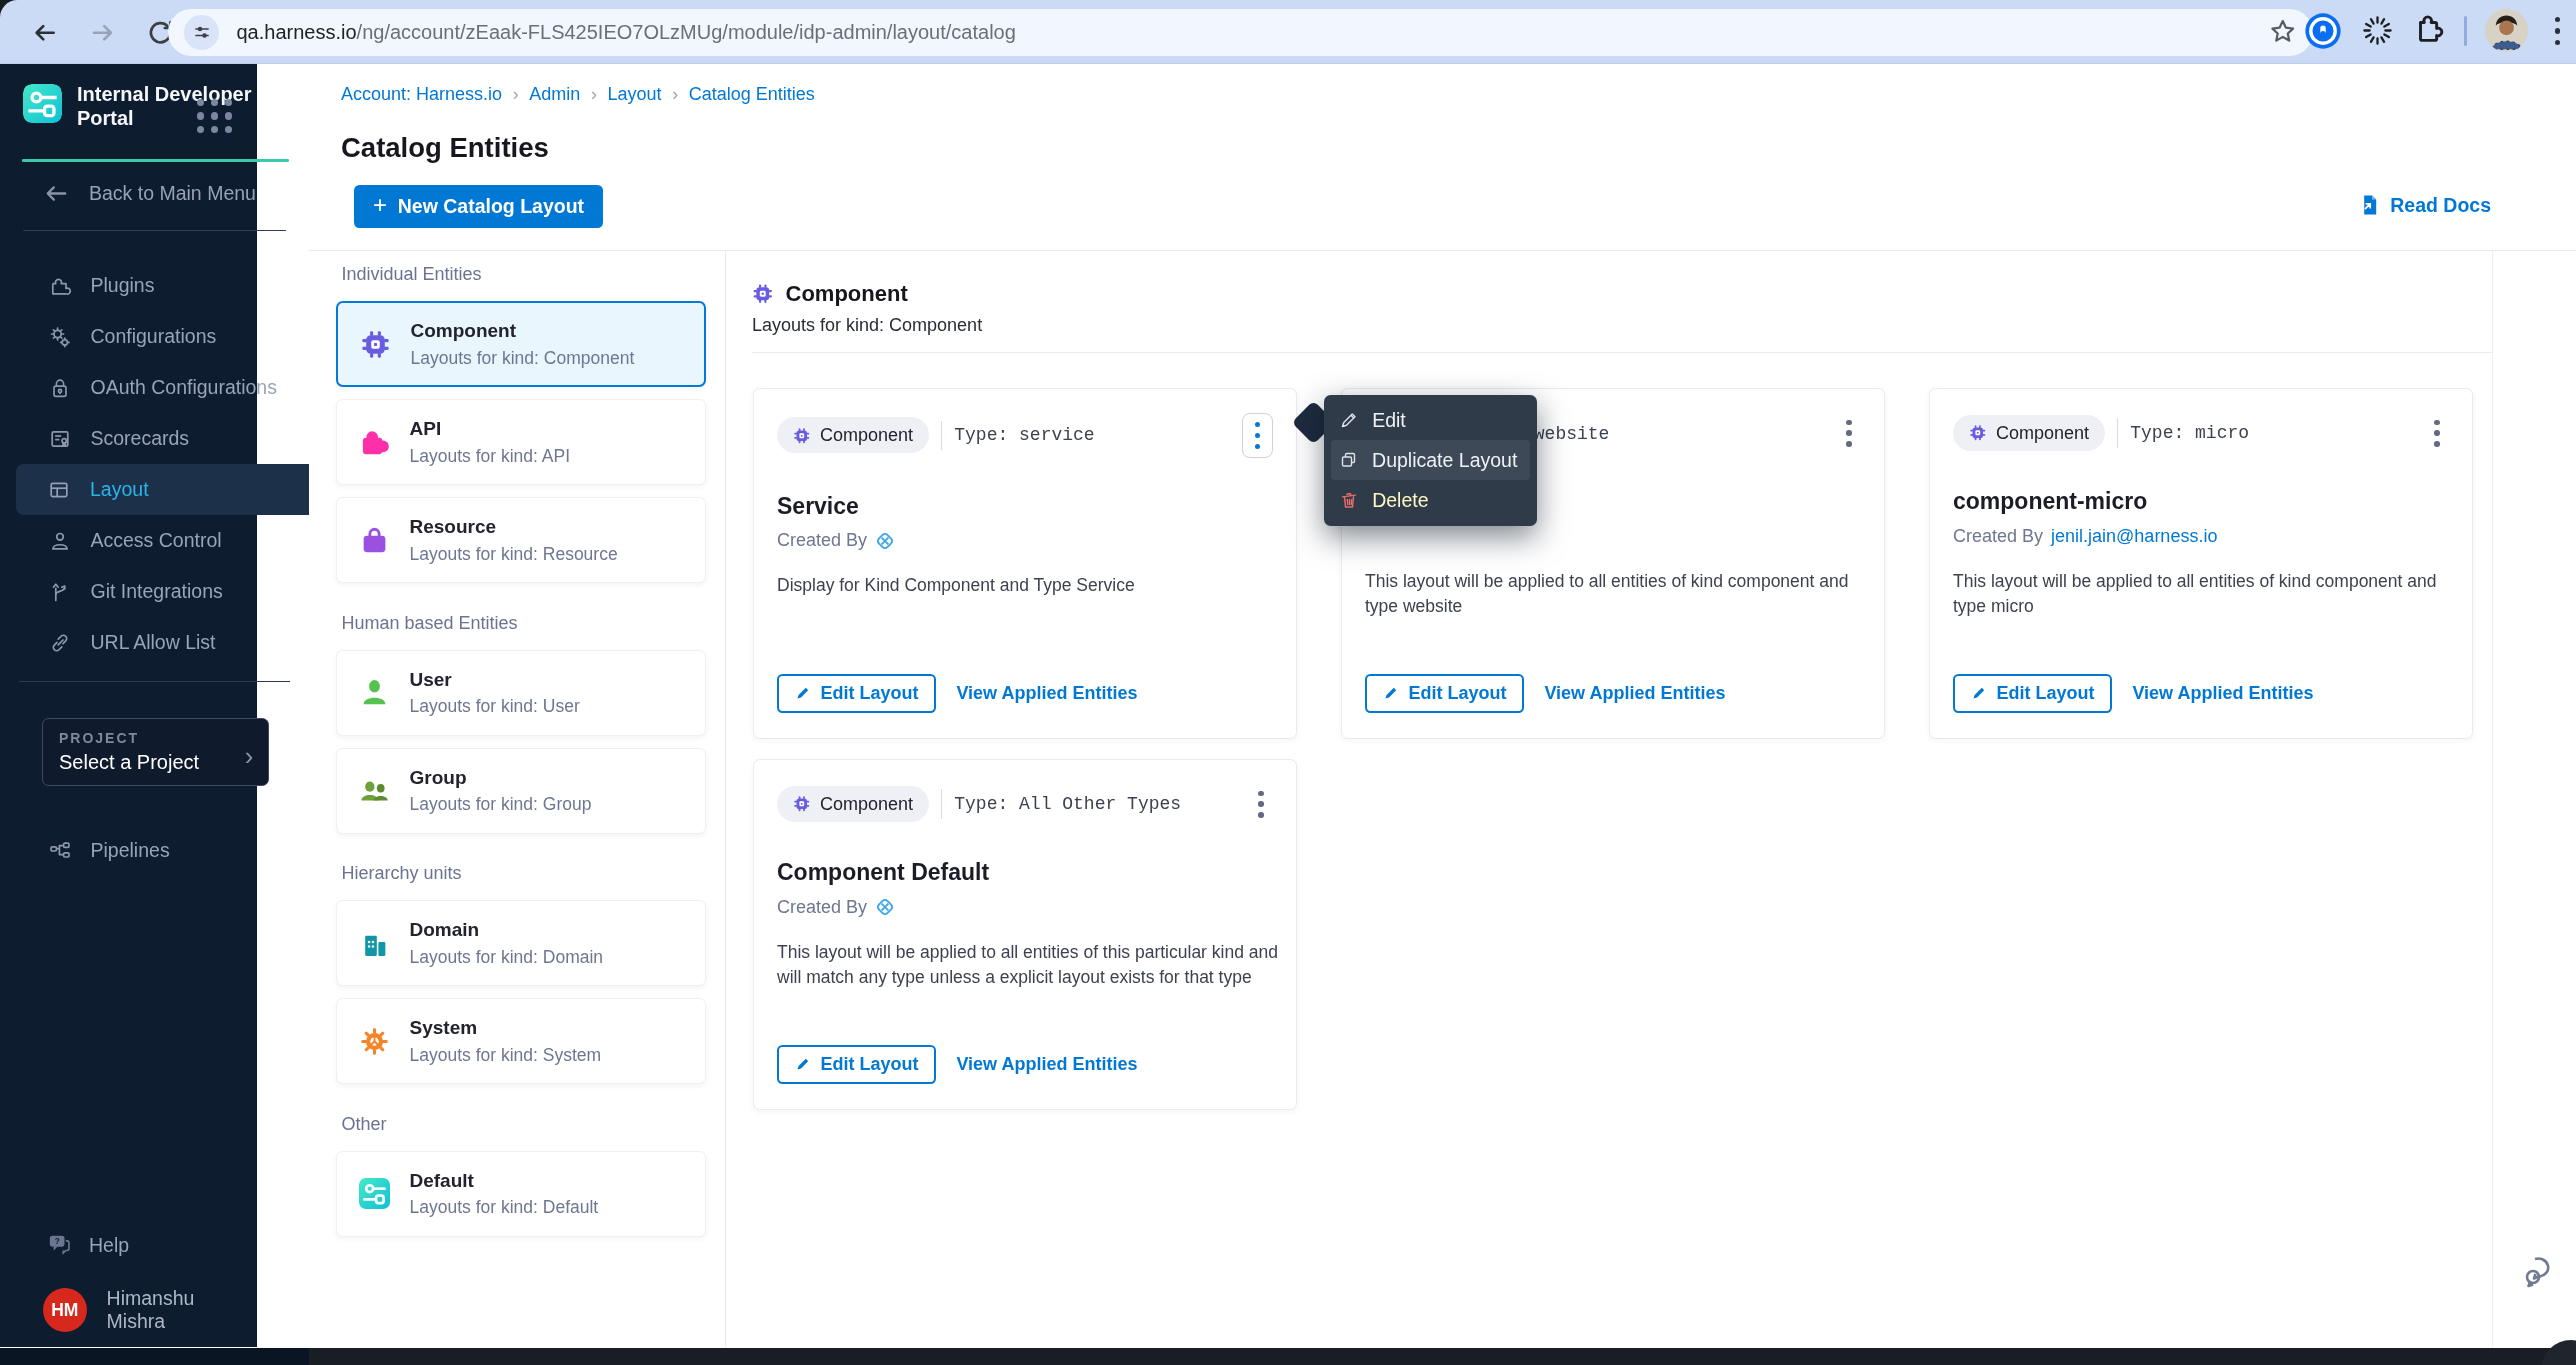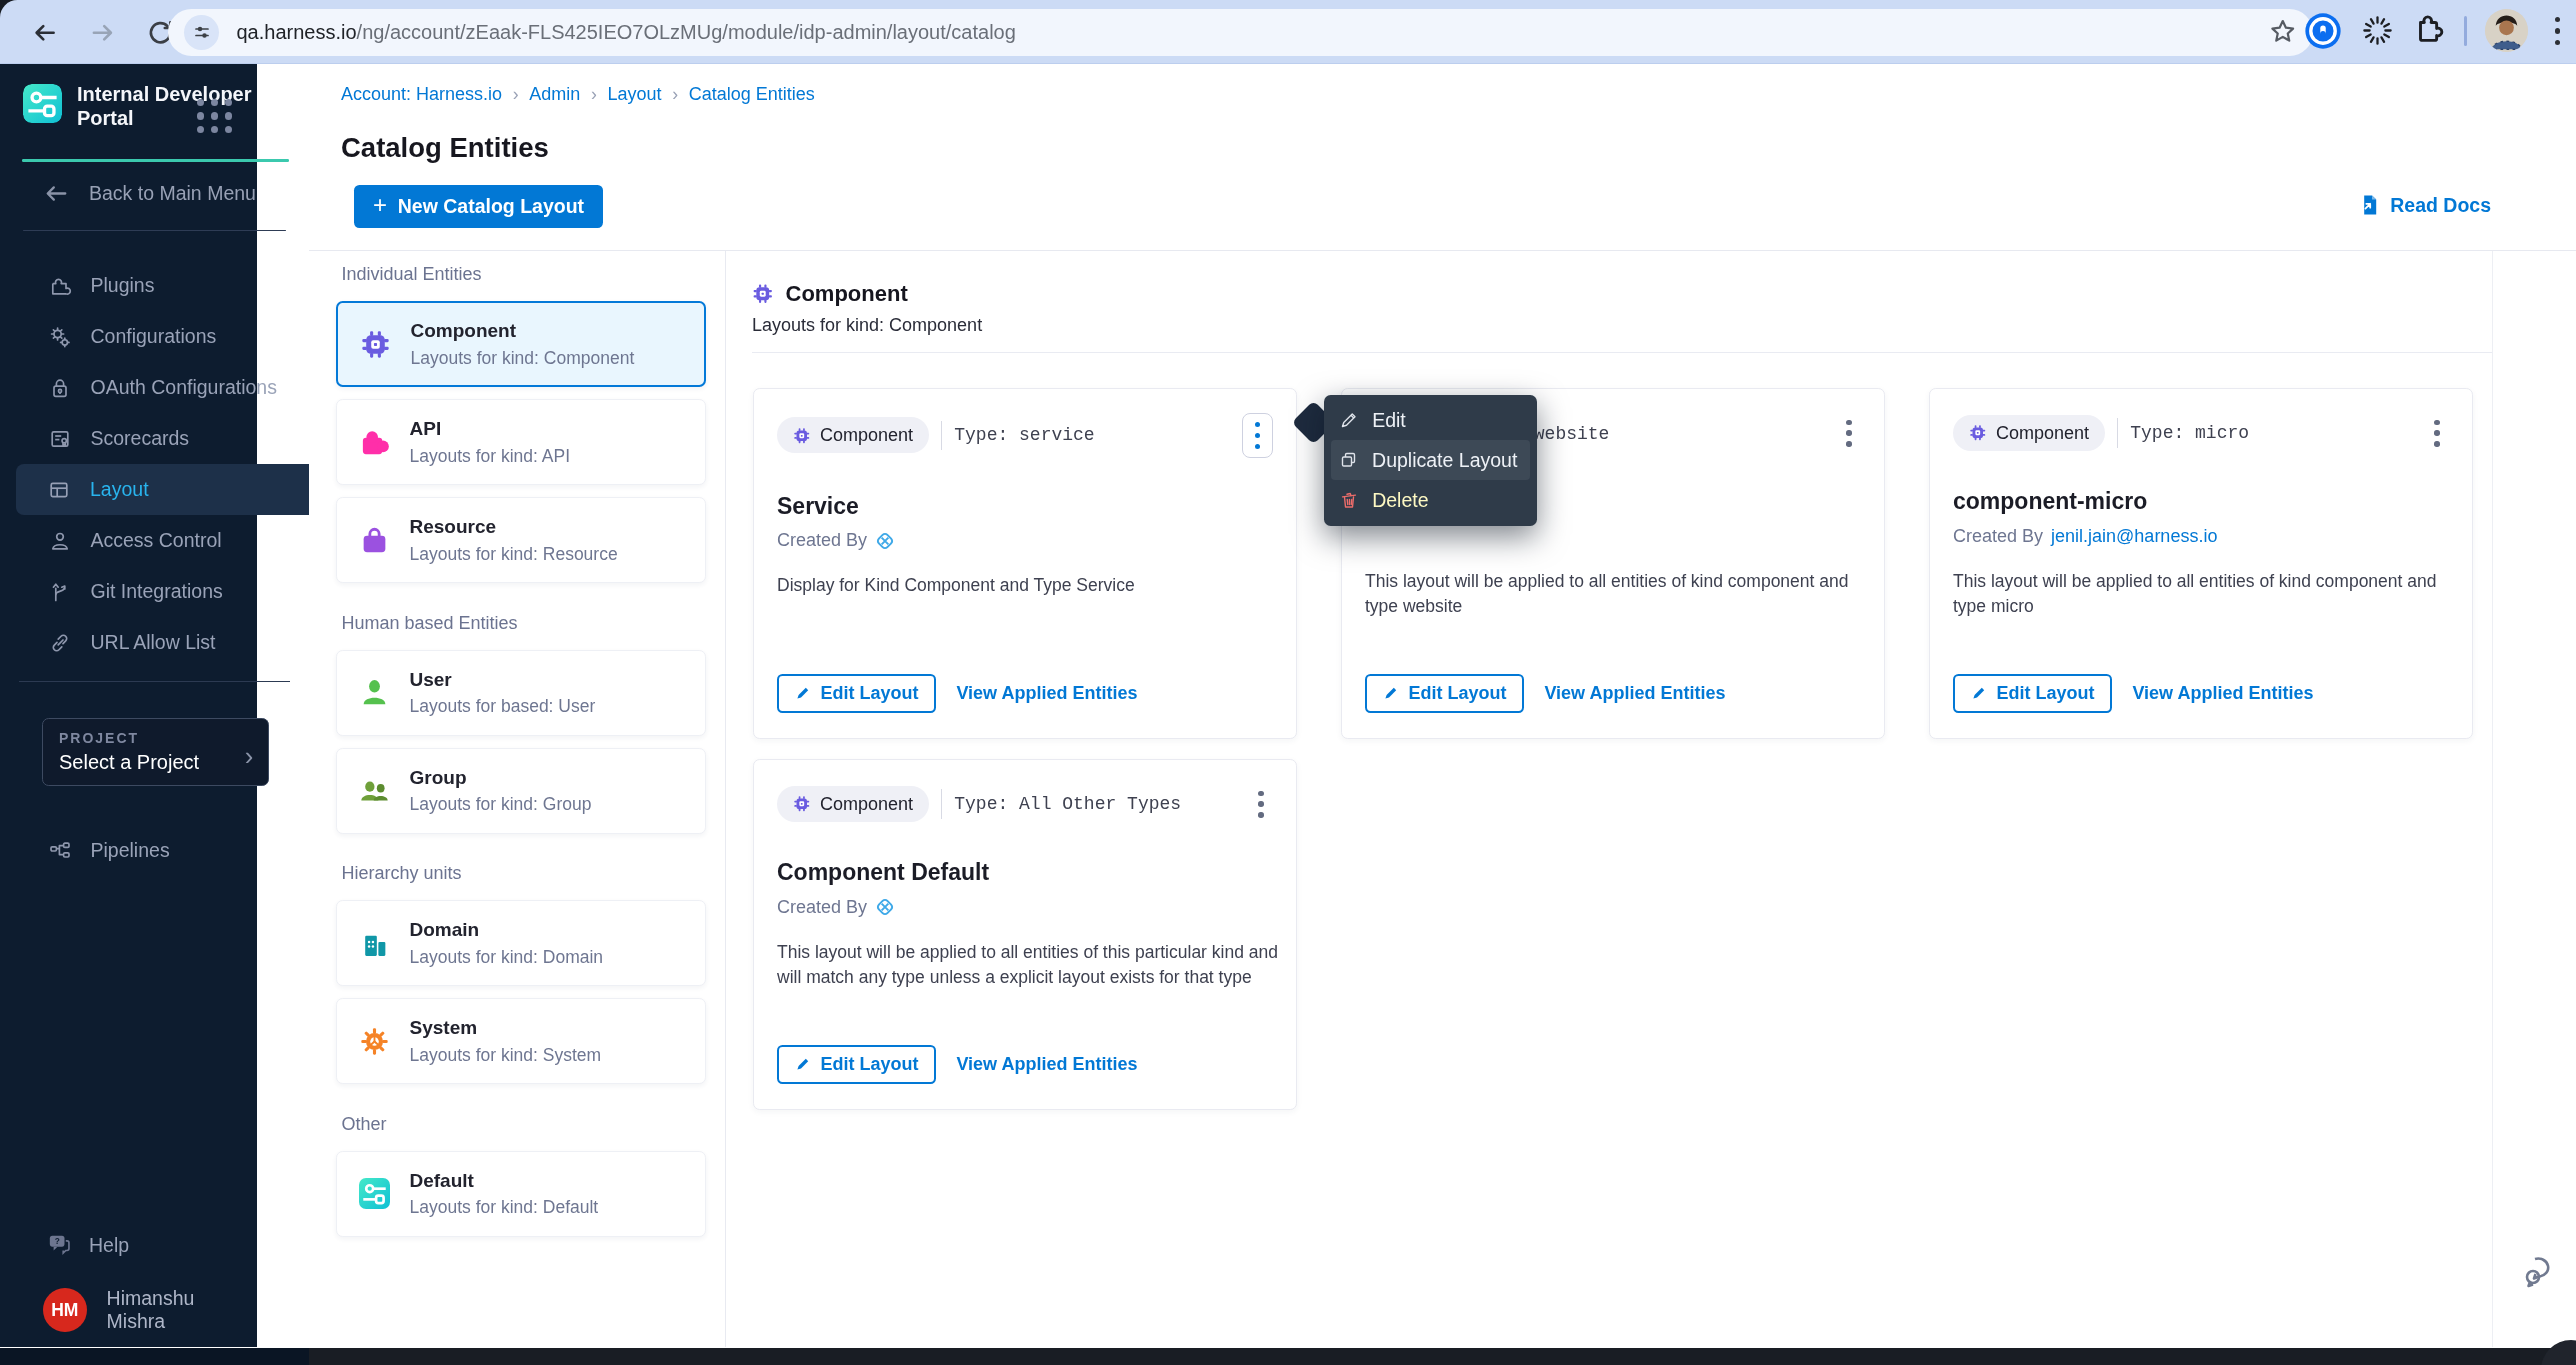--- a/index.html
+++ b/index.html
@@ -477,21 +477,21 @@
           <span class="eicon">
             <svg width="31" height="31" viewBox="0 0 40 40">
                 <g fill="#55c14e">
                   <ellipse cx="20" cy="12" rx="7" ry="8"></ellipse>
                   <path d="M6 35 c0-11 28-11 28 0 z"></path>
                 </g>
               </svg>
           </span>
           <div class="etxt">
             <div class="ename">User</div>
-            <div class="edesc">Layouts for based: User</div>
+            <div class="edesc">Layouts for kind: User</div>
           </div>
         </div>
 
         <div class="ecard">
           <span class="eicon">
             <svg width="31" height="31" viewBox="0 0 40 40">
                 <g fill="#6fa03a">
                   <ellipse cx="14" cy="15" rx="6" ry="6.5"></ellipse>
                   <path d="M3 33 c0-9.5 22-9.5 22 0 z"></path>
                 </g>

